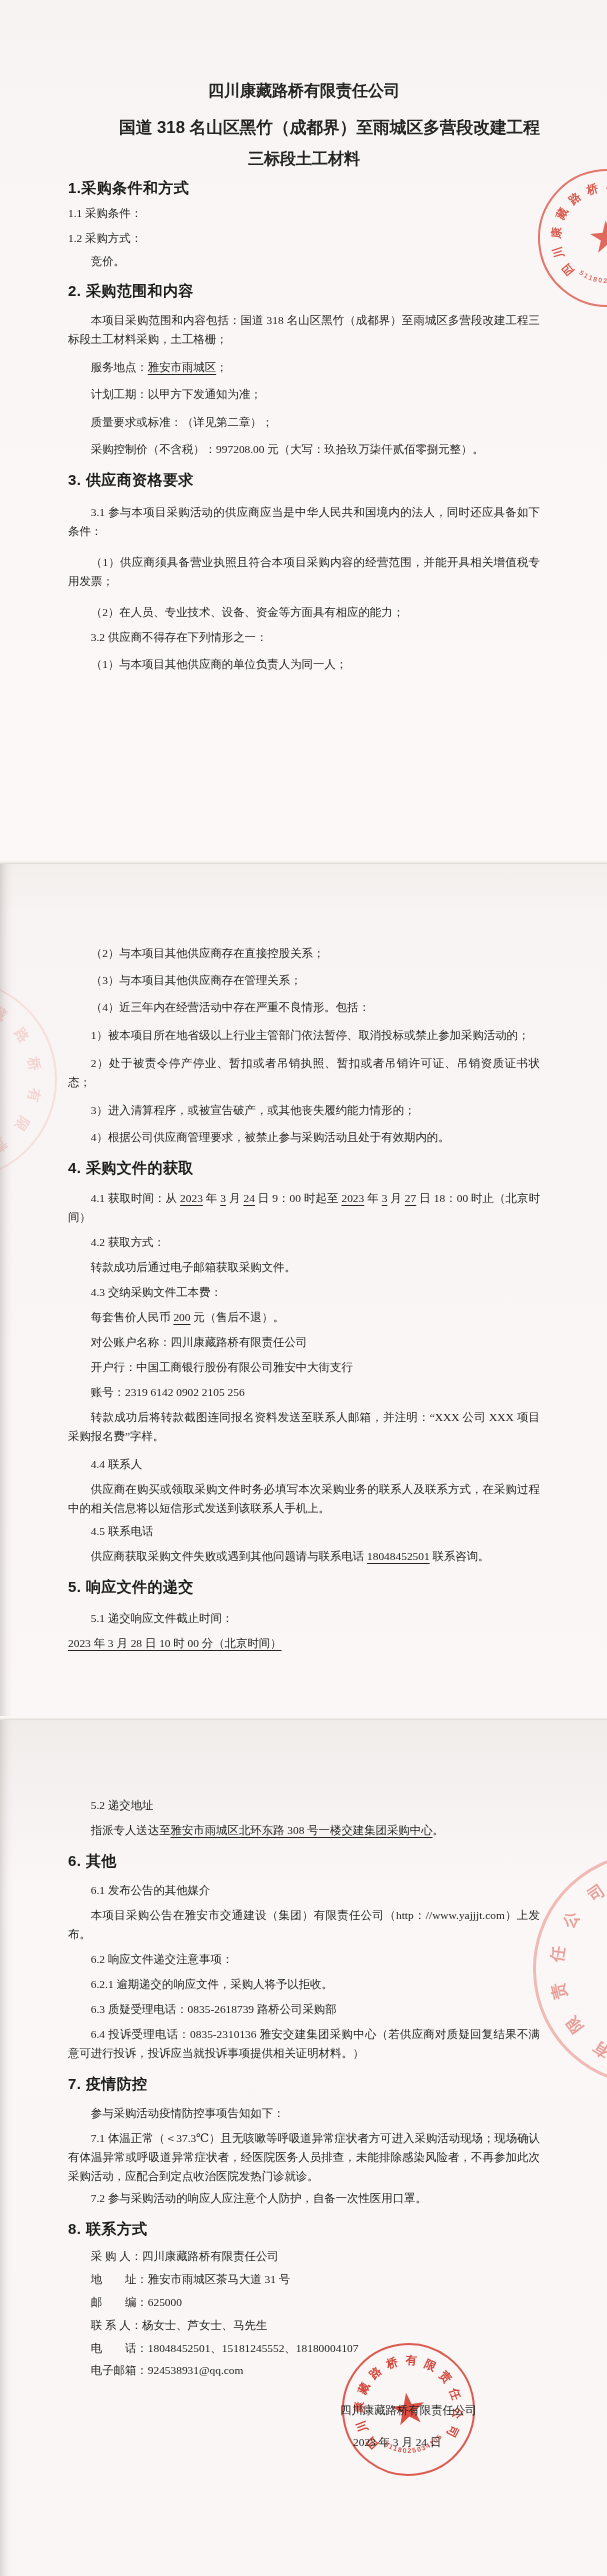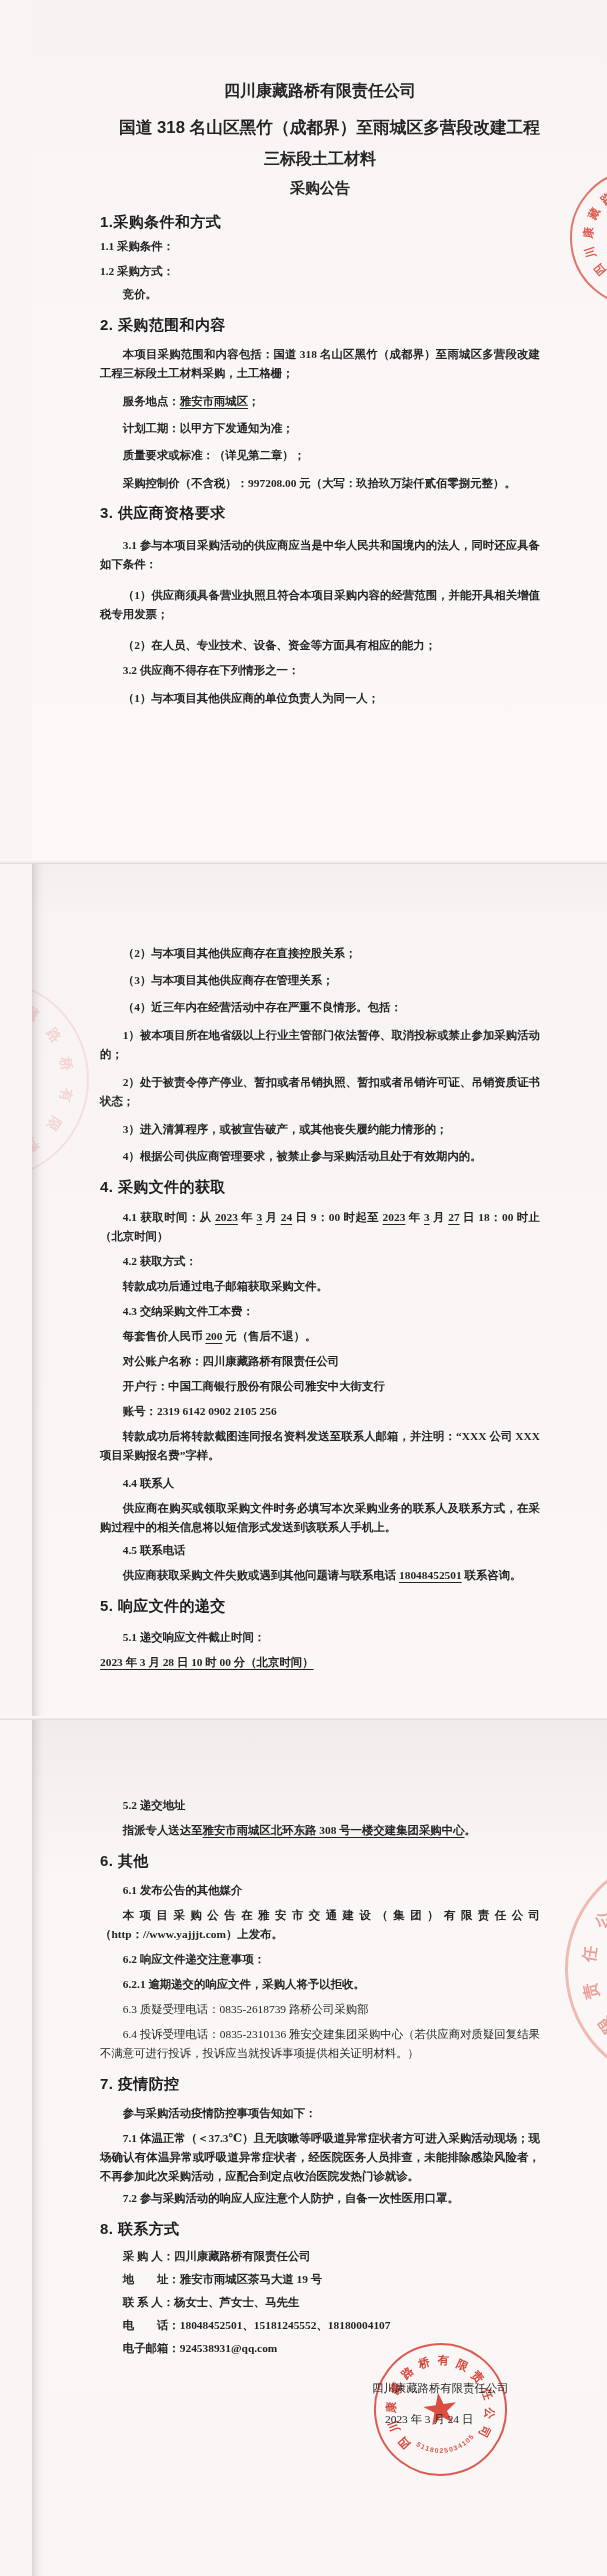--- a/index.html
+++ b/index.html
@@ -3,35 +3,35 @@
 <meta charset="utf-8">
 <style>
   html,body{margin:0;padding:0;}
   body{
     width:607px;
     background:#e9e4e1;
     font-family:"Liberation Serif","DejaVu Serif",serif;
     color:#242424;
   }
   .doc{position:relative;width:607px;height:2576px;overflow:hidden;background:#f9f5f4;}
-  .page{position:relative;overflow:hidden;box-sizing:border-box;padding:10px 67px 0 68px;margin-left:32px;}
+  .page{position:relative;overflow:hidden;box-sizing:border-box;padding:10px 67px 0 68px;}
   .page1{height:859px;background:linear-gradient(180deg,#f7f3f2 0,#faf6f5 228px,#fbf8f7 100%);padding-top:79px;}
   .page2{height:852px;background:linear-gradient(180deg,#f2efed 0,#f8f4f3 53px,#faf7f6 100%);
          box-shadow:inset 12px 0 10.6px -10.6px rgba(80,65,60,.30);padding-top:80px;}
   .page3{height:856px;background:linear-gradient(180deg,#efecea 0,#f5f1f0 68px,#faf7f6 167px,#f9f6f5 100%);
          box-shadow:inset 12px 0 10.6px -10.6px rgba(80,65,60,.28);padding-top:76px;}
   .seam{height:4.6px;background:linear-gradient(180deg,#fefdfc 0,#f3efec 60%,#ddd7d3 100%);}
 
   
   .t1{font:bold 16px/23px "Liberation Sans","DejaVu Sans",sans-serif;text-align:center;margin:0 0 13.7px;}
   .t2{font:bold 16.7px/24px "Liberation Sans","DejaVu Sans",sans-serif;text-align:right;margin:0 0 7.6px;}
   .t3{font:bold 16px/23px "Liberation Sans","DejaVu Sans",sans-serif;text-align:center;margin:0 0 6px;}
   .t4{font:bold 15px/23px "Liberation Sans","DejaVu Sans",sans-serif;text-align:center;margin:0 0 10.6px;}
   .h{font:bold 15px/23px "Liberation Sans","DejaVu Sans",sans-serif;color:#1d1d1d;margin:7.6px 0 9px;letter-spacing:0.4px;}
-  .p{font-size:11.4px;line-height:19px;margin:0 0 8.4px;font-weight:bold;}
+  .p{font-size:11.4px;line-height:19px;margin:0 0 8.4px;}
   .p.t{ text-indent:2em; }
   .p.just{text-align:justify;}
   .p.m8{margin-bottom:6px;}
   .p.m12{margin-bottom:9px;}
   .p.m16{margin-bottom:12px;}
   .p.m5{margin-bottom:3.8px;}
   .bold{font-weight:normal;}
   .u, .u span{text-decoration:underline;text-underline-offset:3px;}
   p .u{text-decoration:underline;text-underline-offset:3px;}
   .sig{margin:20px 0 0 272px;font-size:11.4px;line-height:20px;position:relative;z-index:3;}
@@ -65,21 +65,20 @@
 </style>
 </head>
 <body>
 
 <div class="doc">
 
   <div class="page page1">
     <div class="t1">四川康藏路桥有限责任公司</div>
     <div class="t2">国道 318 名山区黑竹（成都界）至雨城区多营段改建工程</div>
     <div class="t3">三标段土工材料</div>
-    <div class="t4">采购公告</div>
 
     <div class="h" style="margin-top:0;margin-bottom:4.6px;">1.采购条件和方式</div>
     <p class="p m8">1.1 采购条件：</p>
     <p class="p m5">1.2 采购方式：</p>
     <p class="p t">竞价。</p>
 
     <div class="h">2. 采购范围和内容</div>
     <p class="p t just m12">本项目采购范围和内容包括：国道 318 名山区黑竹（成都界）至雨城区多营段改建工程三标段土工材料采购，土工格栅；</p>
     <p class="p t"><span>服务地点：</span><span class="u">雅安市雨城区</span><span>；</span></p>
     <p class="p t">计划工期：以甲方下发通知为准；</p>
@@ -174,21 +173,22 @@
     <p class="p t m8 bold">6.3 质疑受理电话：0835-2618739 路桥公司采购部</p>
     <p class="p t just bold">6.4 投诉受理电话：0835-2310136 雅安交建集团采购中心（若供应商对质疑回复结果不满意可进行投诉，投诉应当就投诉事项提供相关证明材料。）</p>
 
     <div class="h" style="margin-top:7.6px;">7. 疫情防控</div>
     <p class="p t m8">参与采购活动疫情防控事项告知如下：</p>
     <p class="p t just m5">7.1 体温正常（＜37.3℃）且无咳嗽等呼吸道异常症状者方可进入采购活动现场；现场确认有体温异常或呼吸道异常症状者，经医院医务人员排查，未能排除感染风险者，不再参加此次采购活动，应配合到定点收治医院发热门诊就诊。</p>
     <p class="p t">7.2 参与采购活动的响应人应注意个人防护，自备一次性医用口罩。</p>
 
     <div class="h" style="margin-top:4.6px;margin-bottom:7.6px;">8. 联系方式</div>
     <p class="p t m5">采 购 人：四川康藏路桥有限责任公司</p>
-    <p class="p t m5">地　　址：雅安市雨城区茶马大道 19 号</p>
+    <p class="p t m5">地　　址：雅安市雨城区茶马大道 31 号</p>
+    <p class="p t m5">邮　　编：625000</p>
     <p class="p t m5">联 系 人：杨女士、芦女士、马先生</p>
     <p class="p t m5">电　　话：18048452501、15181245552、18180004107</p>
     <p class="p t m5">电子邮箱：924538931@qq.com</p>
 
     <p class="sig">四川康藏路桥有限责任公司</p>
     <p class="sig-date">2023 年 3 月 24 日</p>
 
     <div class="seal seal-p3">
       <div class="ring">
           <span style="transform: rotate(11.3636deg) translateY(-93px);">有</span>

